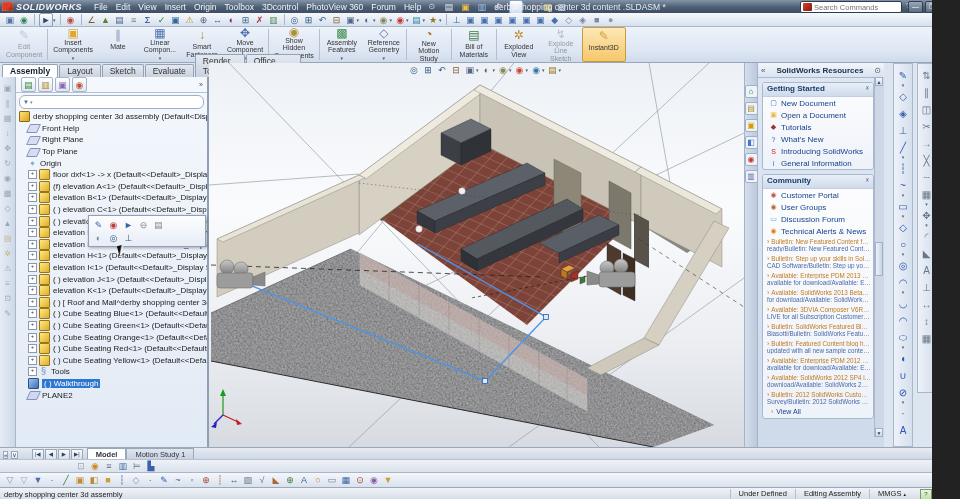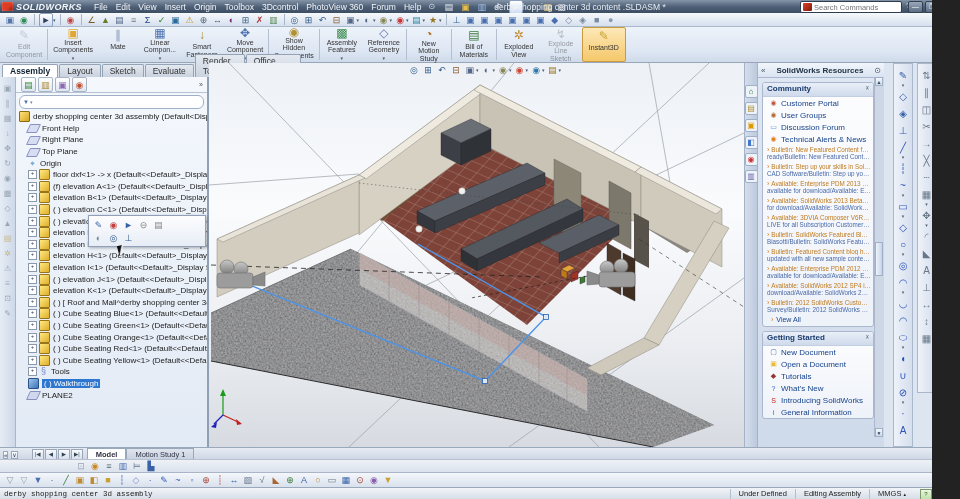--- a/index.html
+++ b/index.html
@@ -129,21 +129,21 @@
     font-size:5.5px;line-height:8px;text-align:center;color:#345;margin-right:1px;}
   .mtab{padding:0 8px;height:11px;line-height:11px;border:1px solid #9aa8bc;border-bottom:0;background:linear-gradient(#dfe5ee,#c6d0df);color:#334;}
   .mtab.active{background:#fff;font-weight:bold;}
   #midrow{position:absolute;left:0;top:459px;width:960px;height:13px;background:linear-gradient(#eef2f7,#dbe2ec);
     border-top:1px solid #b6c0d0;display:flex;align-items:center;padding-left:74px;box-sizing:border-box;}
   #filterbar{position:absolute;left:0;top:472px;width:960px;height:15px;background:linear-gradient(#f4f7fb,#d9e1ed);
     border-top:1px solid #aab6c8;display:flex;align-items:center;padding-left:3px;box-sizing:border-box;}
   
   #statusbar{position:absolute;left:0;top:487px;width:960px;height:12px;background:linear-gradient(#f1f4f8,#d5dce6);
     border-top:1px solid #9aa8bc;display:flex;align-items:center;font-size:7.5px;color:#222;}
-  #sb-doc{margin-left:4px;flex:1;font-family:Liberation Mono, monospace;}
+  #sb-doc{margin-left:4px;flex:1;}
   .sb-cell{padding:0 8px;border-left:1px solid #b4bfce;height:10px;line-height:10px;}
   .sb-q{width:10px;height:9px;border:1px solid #7a9a6a;background:linear-gradient(#eaf6e2,#bfe0a8);font-size:6px;
     text-align:center;line-height:8px;color:#2a5a1a;margin-left:6px;}
   .sb-dot{width:7px;height:7px;border-radius:50%;margin:0 5px 0 14px;border:1px solid #9a6a10;}
 </style>
 </head>
 <body>
 
 <div id="app">
 
@@ -669,20 +669,52 @@
     </div>
 
   <div id="taskpane">
     <div id="tp-head">
       <span class="chev">«</span>
       <span class="t">SolidWorks Resources</span>
       <span class="chev">⊙</span>
     </div>
     <div class="tp-box">
       <h4>
+          <span>Getting Started</span>
+          <span class="cv">☓</span>
+        </h4>
+      <div id="gs-items">
+          <div class="tp-item">
+            <span class="ic" style="color: rgb(74, 111, 174);">▢</span>
+            <span>New Document</span>
+          </div>
+          <div class="tp-item">
+            <span class="ic" style="color: rgb(232, 185, 58);">▣</span>
+            <span>Open a Document</span>
+          </div>
+          <div class="tp-item">
+            <span class="ic" style="color: rgb(153, 51, 51);">◆</span>
+            <span>Tutorials</span>
+          </div>
+          <div class="tp-item">
+            <span class="ic" style="color: rgb(51, 102, 204);">?</span>
+            <span>What's New</span>
+          </div>
+          <div class="tp-item">
+            <span class="ic" style="color: rgb(204, 34, 17);">S</span>
+            <span>Introducing SolidWorks</span>
+          </div>
+          <div class="tp-item">
+            <span class="ic" style="color: rgb(51, 102, 204);">i</span>
+            <span>General Information</span>
+          </div>
+        </div>
+    </div>
+    <div class="tp-box">
+      <h4>
           <span>Community</span>
           <span class="cv">☓</span>
         </h4>
       <div id="cm-items">
           <div class="tp-item">
             <span class="ic" style="color: rgb(192, 85, 64);">◉</span>
             <span>Customer Portal</span>
           </div>
           <div class="tp-item">
             <span class="ic" style="color: rgb(176, 106, 48);">◉</span>
@@ -733,52 +765,20 @@
           <div class="news">
             <div class="h">Available: SolidWorks 2012 SP4 is available for</div>
             <div class="b">download/Available: SolidWorks 2012 SP4 is available f...</div>
           </div>
           <div class="news">
             <div class="h">Bulletin: 2012 SolidWorks Customer Satisfaction</div>
             <div class="b">Survey/Bulletin: 2012 SolidWorks Customer Satisfacti...</div>
           </div>
         </div>
       <div class="viewall">View All</div>
-    </div>
-    <div class="tp-box">
-      <h4>
-          <span>Getting Started</span>
-          <span class="cv">☓</span>
-        </h4>
-      <div id="gs-items">
-          <div class="tp-item">
-            <span class="ic" style="color: rgb(74, 111, 174);">▢</span>
-            <span>New Document</span>
-          </div>
-          <div class="tp-item">
-            <span class="ic" style="color: rgb(232, 185, 58);">▣</span>
-            <span>Open a Document</span>
-          </div>
-          <div class="tp-item">
-            <span class="ic" style="color: rgb(153, 51, 51);">◆</span>
-            <span>Tutorials</span>
-          </div>
-          <div class="tp-item">
-            <span class="ic" style="color: rgb(51, 102, 204);">?</span>
-            <span>What's New</span>
-          </div>
-          <div class="tp-item">
-            <span class="ic" style="color: rgb(204, 34, 17);">S</span>
-            <span>Introducing SolidWorks</span>
-          </div>
-          <div class="tp-item">
-            <span class="ic" style="color: rgb(51, 102, 204);">i</span>
-            <span>General Information</span>
-          </div>
-        </div>
     </div>
     <div id="tp-scroll">
       <span class="sb" style="top:0;">▲</span>
       <span class="thumb"></span>
       <span class="sb" style="bottom:0;">▼</span>
     </div>
   </div>
 
   <div id="rbar1" class="rbar">
       <span class="ic" style="color: rgb(58, 98, 168);">✎</span>

